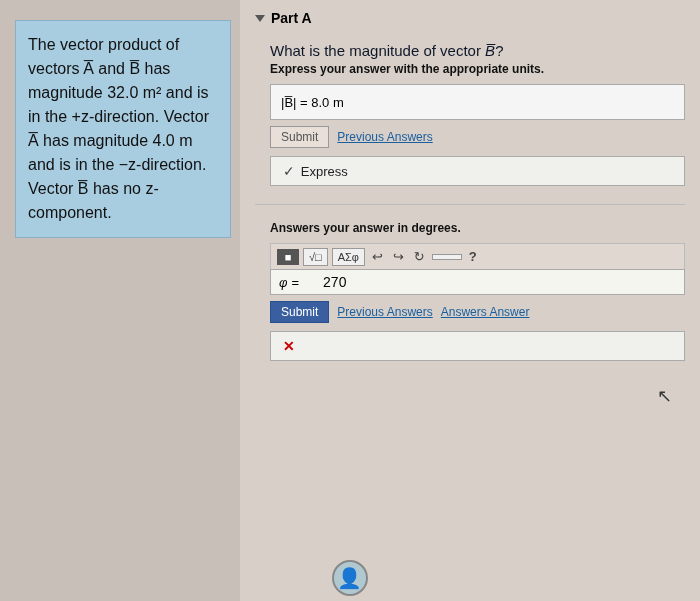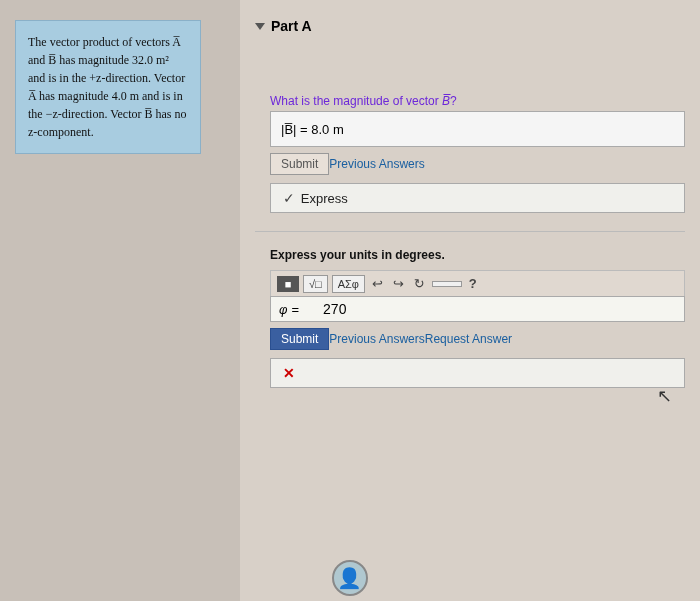--- a/index.html
+++ b/index.html
@@ -11,39 +11,38 @@
       font-size: 13px;
       overflow: hidden;
       position: relative;
     }
 
     
     .left-panel {
       position: absolute;
       top: 20px;
       left: 15px;
-      width: 186px;
+      width: 216px;
       background-color: #a8cce0;
       border: 1px solid #8ab0c8;
       padding: 12px;
-      font-size: 12px;
+      font-size: 16px;
       line-height: 1.5;
       color: #111;
-      font-family: Liberation Serif, serif;
     }
 
     
     .right-panel {
       position: absolute;
       top: 0;
       left: 240px;
       right: 0;
       bottom: 0;
       background-color: #d8d0c8;
-      padding: 18px 15px;
+      padding: 10px 15px;
       overflow-y: auto;
     }
 
     .section-header {
       display: flex;
       align-items: center;
       margin-bottom: 10px;
       font-weight: bold;
       font-size: 14px;
     }
@@ -68,24 +67,23 @@
     .part-section {
       background-color: #d8d0c8;
       margin-bottom: 12px;
     }
 
     .part-content {
       padding: 6px 0 6px 15px;
     }
 
     .question-text {
-      font-size: 12px;
-      color: #6d28d9;
+      font-size: 15px;
+      color: #0f172a;
       margin-bottom: 3px;
-      margin-top: 44px;
     }
 
     .express-text {
       font-size: 12px;
       font-weight: bold;
       color: #111;
       margin-bottom: 8px;
     }
 
     .answer-box {
@@ -96,41 +94,42 @@
       font-size: 13px;
       display: flex;
       align-items: center;
       min-height: 36px;
       text-align: center;
     }
 
     .button-row {
       display: flex;
       align-items: center;
-      gap: 0;
+      gap: 8px;
       margin-bottom: 8px;
     }
 
     .btn-submit {
       background-color: #e8e0d8;
       border: 1px solid #999;
       padding: 3px 10px;
       font-size: 12px;
       cursor: pointer;
       color: #555;
     }
 
     .btn-submit.active {
       background-color: #3a5fa0;
       color: #fff;
       border-color: #2a4f90;
     }
 
     .link-btn {
       color: #1a5fa0;
+      text-decoration: underline;
       font-size: 12px;
       cursor: pointer;
       background: none;
       border: none;
     }
 
     .correct-box {
       border: 1px solid #aaa;
       background-color: #f0f0ec;
       padding: 6px 12px;
@@ -277,20 +276,21 @@
 
   <div class="part-section">
     <div class="section-header">
       <span class="triangle-icon down"></span>
       <span>Part A</span>
     </div>
     <div class="part-content">
       <div class="question-text">
         What is the magnitude of vector <em>B̅</em>?
       </div>
+      <div class="express-text">Express your answer with the appropriate units.</div>
 
       <div class="answer-box">
         <span>|B̅| = 8.0 m</span>
       </div>
 
       <div class="button-row">
         <button class="btn-submit">Submit</button>
         <button class="link-btn">Previous Answers</button>
       </div>
 
@@ -298,21 +298,21 @@
         <span class="check-icon">✓</span>
         <span>Express</span>
       </div>
     </div>
   </div>
 
   <div class="divider"></div>
 
   <div class="part-section">
     <div class="part-content">
-      <div class="express-text">Express your units in degrees.</div>
+      <div class="express-text">Answers your answer in degrees.</div>
 
       <div class="math-toolbar">
         <button class="toolbar-btn">■</button>
         <button class="toolbar-btn white">√□</button>
         <button class="toolbar-btn white">AΣφ</button>
         <span class="toolbar-icon">↩</span>
         <span class="toolbar-icon">↪</span>
         <span class="toolbar-icon">↻</span>
         <button class="toolbar-btn white" style="min-width:30px;"></button>
         <span class="toolbar-icon question">?</span>
@@ -320,21 +320,21 @@
 
       <div class="input-row">
         <span class="phi-label">φ</span>
         <span class="input-equal">=</span>
         <input class="input-field" type="text" value="270" style="">
       </div>
 
       <div class="button-row" style="margin-top:6px;">
         <button class="btn-submit active">Submit</button>
         <button class="link-btn">Previous Answers</button>
-        <button class="link-btn">Request Answer</button>
+        <button class="link-btn">Answers Answer</button>
       </div>
 
       <div class="incorrect-box">
         <span class="x-icon">✕</span>
       </div>
     </div>
   </div>
 
 </div>
 

